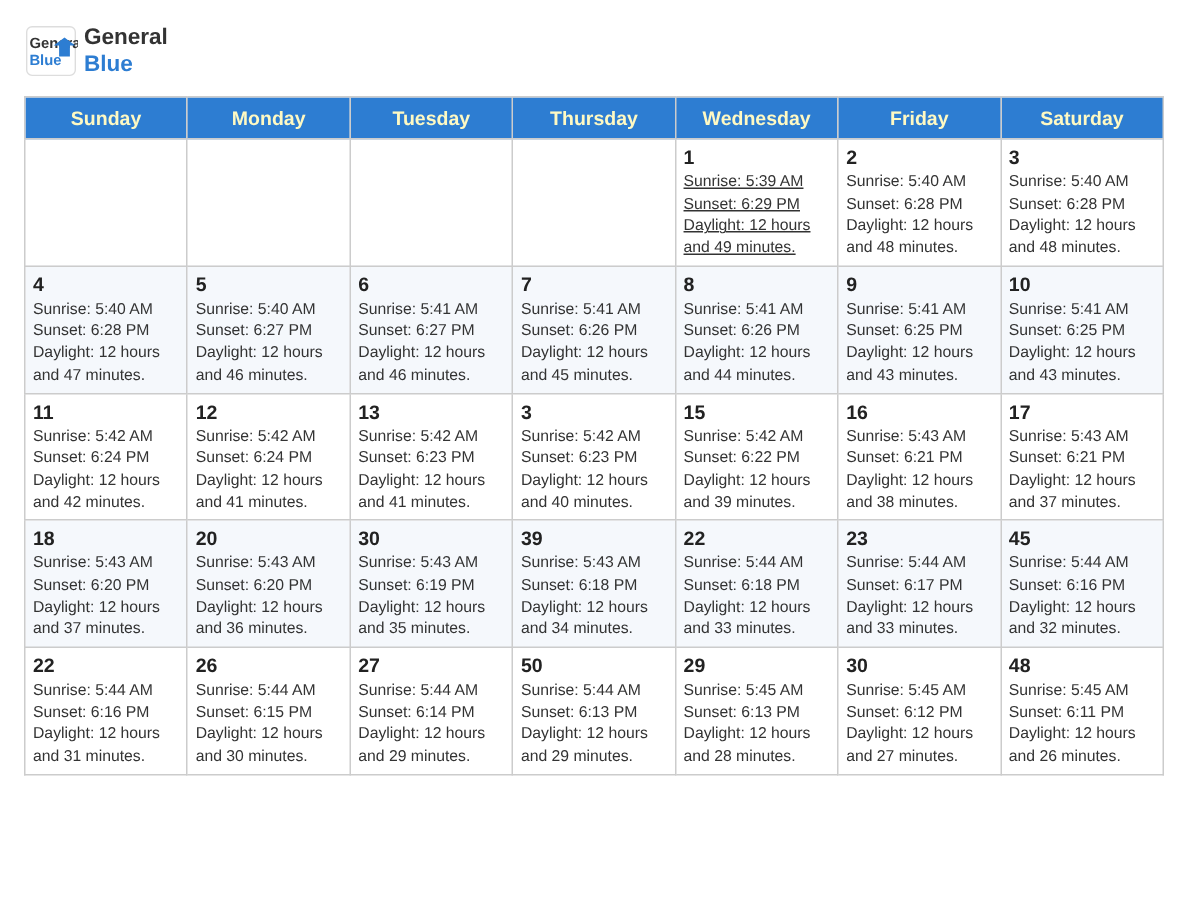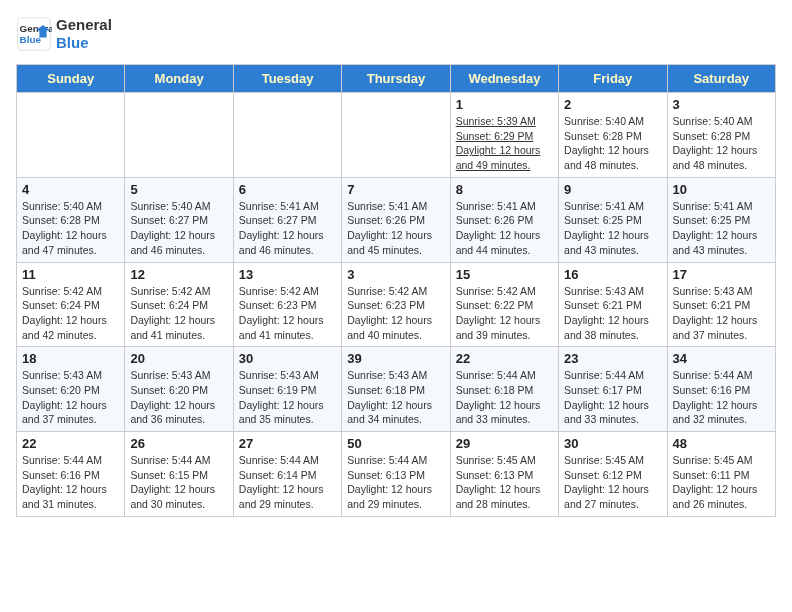--- a/index.html
+++ b/index.html
@@ -278,21 +278,21 @@
 and 33 minutes.</div>
         </td>
         <td>
           <span class="day-num">23</span>
           <div class="day-info" style="white-space: pre-line;">Sunrise: 5:44 AM
 Sunset: 6:17 PM
 Daylight: 12 hours
 and 33 minutes.</div>
         </td>
         <td>
-          <span class="day-num">34</span>
+          <span class="day-num">45</span>
           <div class="day-info" style="white-space: pre-line;">Sunrise: 5:44 AM
 Sunset: 6:16 PM
 Daylight: 12 hours
 and 32 minutes.</div>
         </td>
       </tr>
       <tr>
         <td>
           <span class="day-num">22</span>
           <div class="day-info" style="white-space: pre-line;">Sunrise: 5:44 AM

